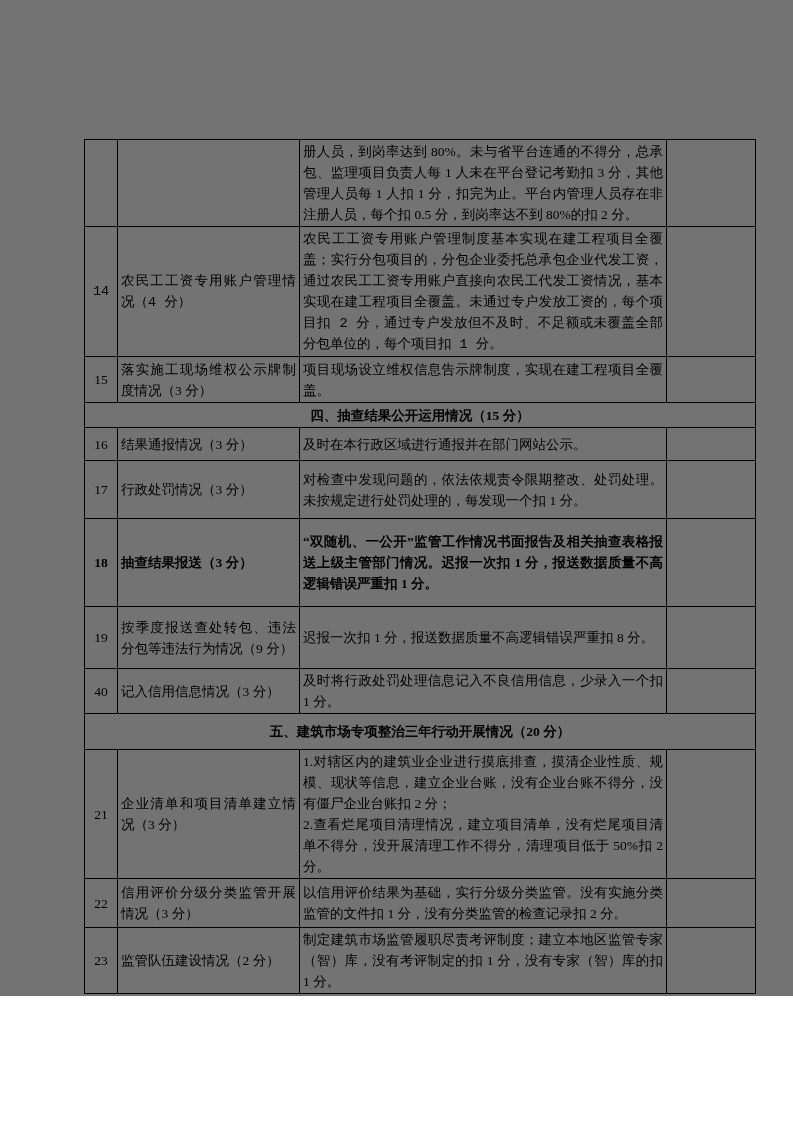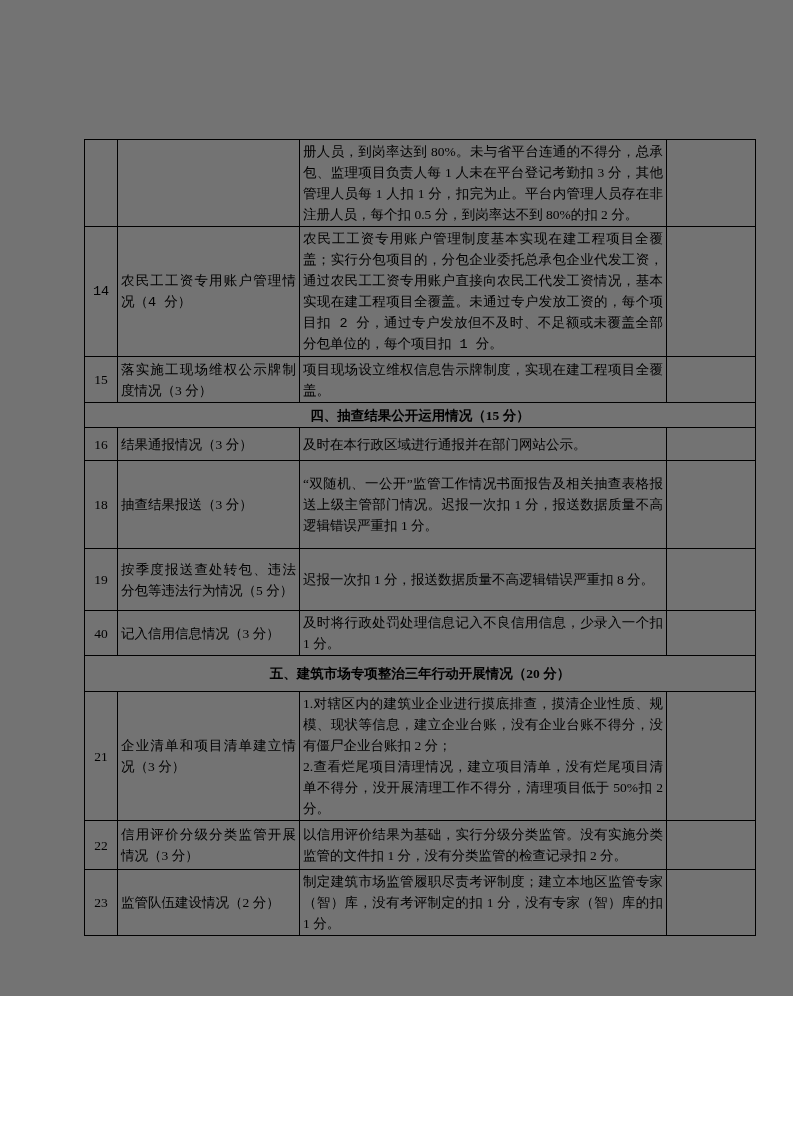--- a/index.html
+++ b/index.html
@@ -57,21 +57,21 @@
   }
   tr.h24 > td { height: 22px; }
   tr.h32 > td { height: 30px; }
   tr.h35 > td { height: 33px; }
   tr.h45 > td { height: 43px; }
   tr.h48 > td { height: 46px; }
   tr.h50 > td { height: 48px; }
   tr.h57 > td { height: 55px; }
   tr.h61 > td { height: 59px; }
   tr.h84 > td { height: 82px; }
-  tr.h87 > td { height: 85px; }
+  tr.h87 > td { height: 85px; font-weight: bold; }
   tr.h110 > td { height: 108px; }
   tr.h129 > td { height: 127px; font-family: Liberation Mono, monospace; }
 </style>
 </head>
 <body>
 
 <div class="page">
   <table class="assess">
     <colgroup>
       <col style="width:33px">
@@ -100,29 +100,35 @@
       </tr>
       <tr class="h24">
         <td class="sechead" colspan="4">四、抽查结果公开运用情况（15 分）</td>
       </tr>
       <tr class="h32">
         <td class="num">16</td>
         <td class="item">结果通报情况（3 分）</td>
         <td class="crit">及时在本行政区域进行通报并在部门网站公示。</td>
         <td class="score"></td>
       </tr>
+      <tr class="h57">
+        <td class="num">17</td>
+        <td class="item">行政处罚情况（3 分）</td>
+        <td class="crit">对检查中发现问题的，依法依规责令限期整改、处罚处理。未按规定进行处罚处理的，每发现一个扣 1 分。</td>
+        <td class="score"></td>
+      </tr>
       <tr class="h87">
         <td class="num">18</td>
         <td class="item">抽查结果报送（3 分）</td>
         <td class="crit">“双随机、一公开”监管工作情况书面报告及相关抽查表格报送上级主管部门情况。迟报一次扣 1 分，报送数据质量不高逻辑错误严重扣 1 分。</td>
         <td class="score"></td>
       </tr>
       <tr class="h61">
         <td class="num">19</td>
-        <td class="item">按季度报送查处转包、违法分包等违法行为情况（5 分）</td>
+        <td class="item">按季度报送查处转包、违法分包等违法行为情况（9 分）</td>
         <td class="crit">迟报一次扣 1 分，报送数据质量不高逻辑错误严重扣 8 分。</td>
         <td class="score"></td>
       </tr>
       <tr class="h32">
         <td class="num">40</td>
         <td class="item">记入信用信息情况（3 分）</td>
         <td class="crit">及时将行政处罚处理信息记入不良信用信息，少录入一个扣 1 分。</td>
         <td class="score"></td>
       </tr>
       <tr class="h35">

